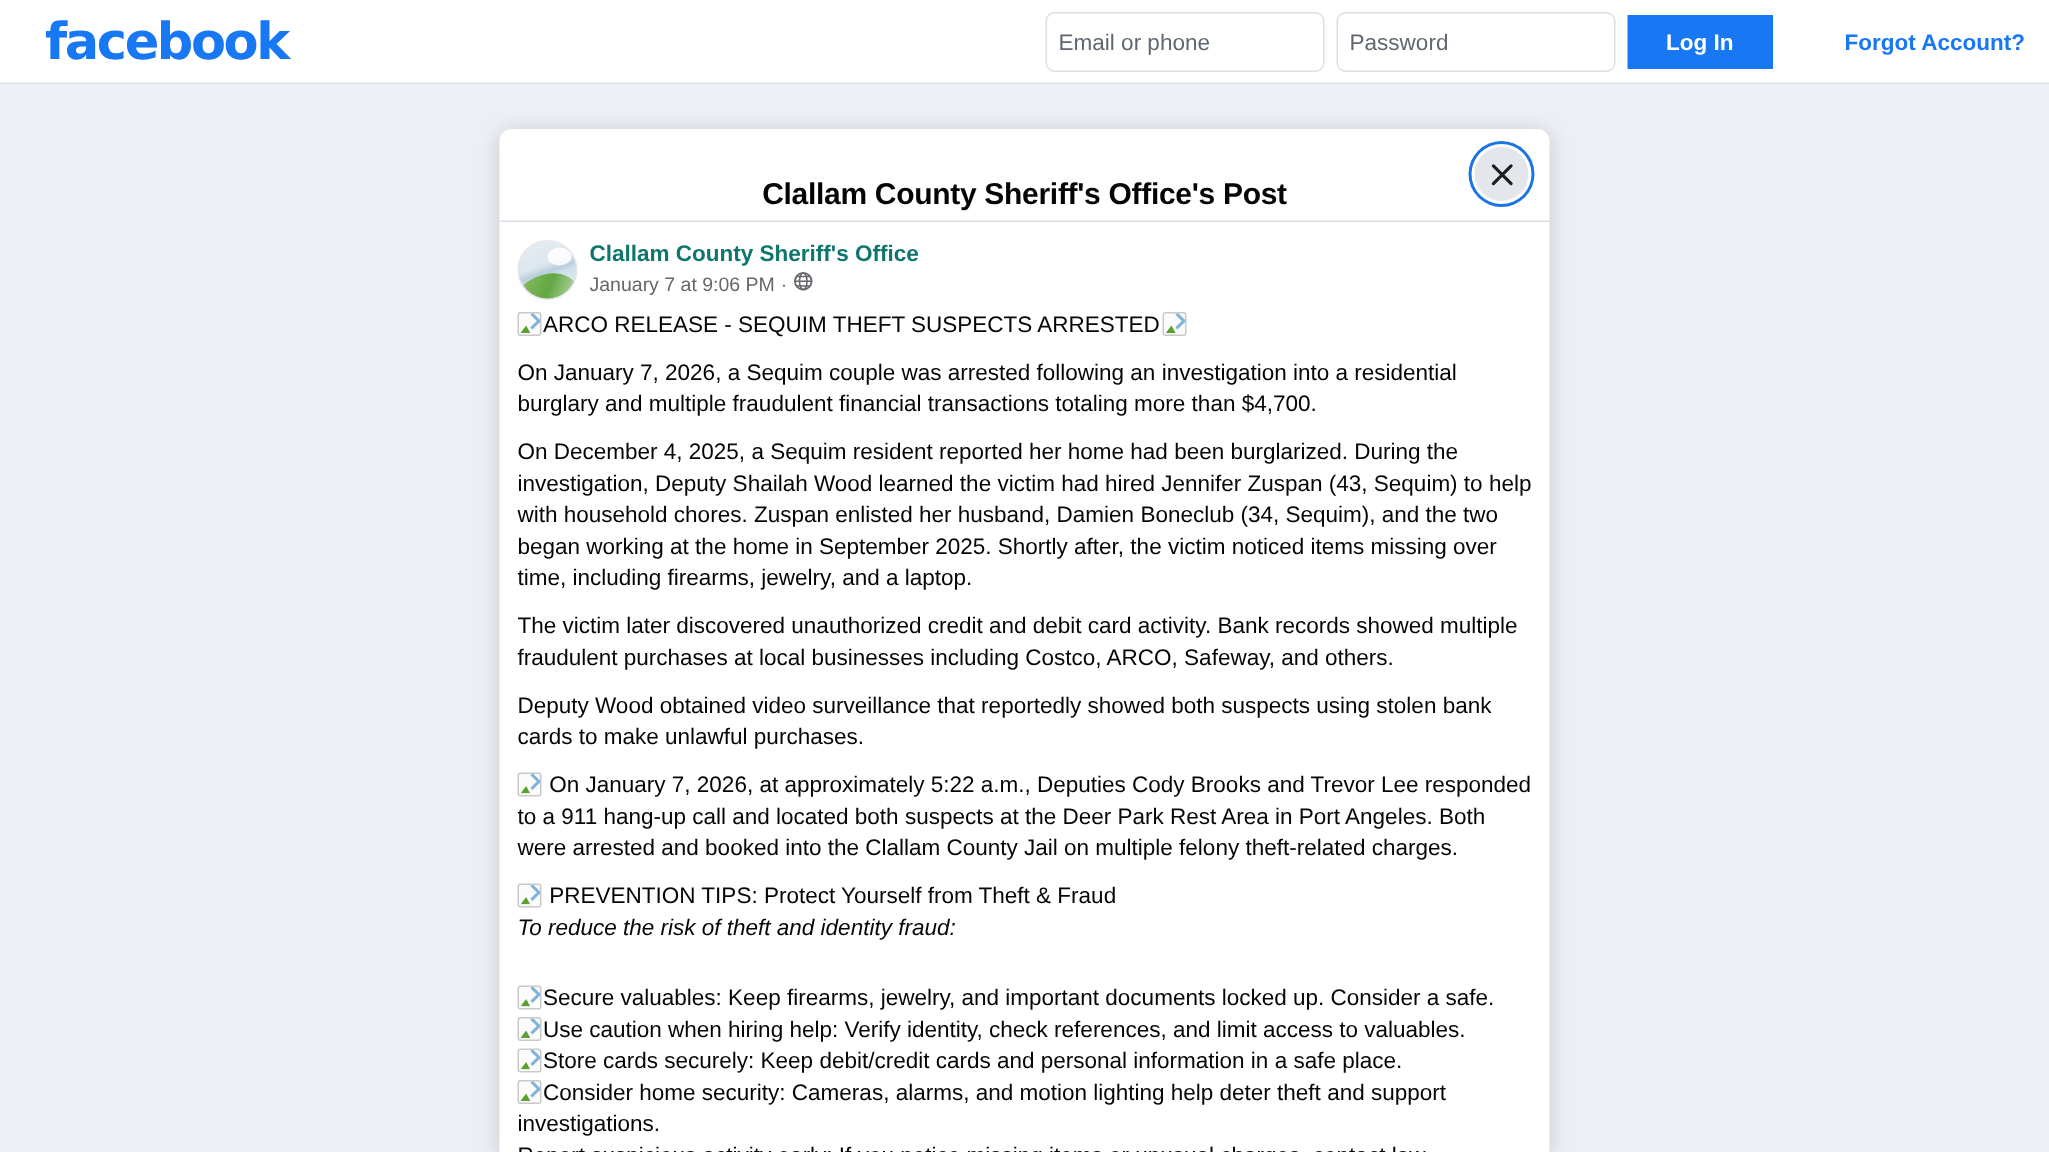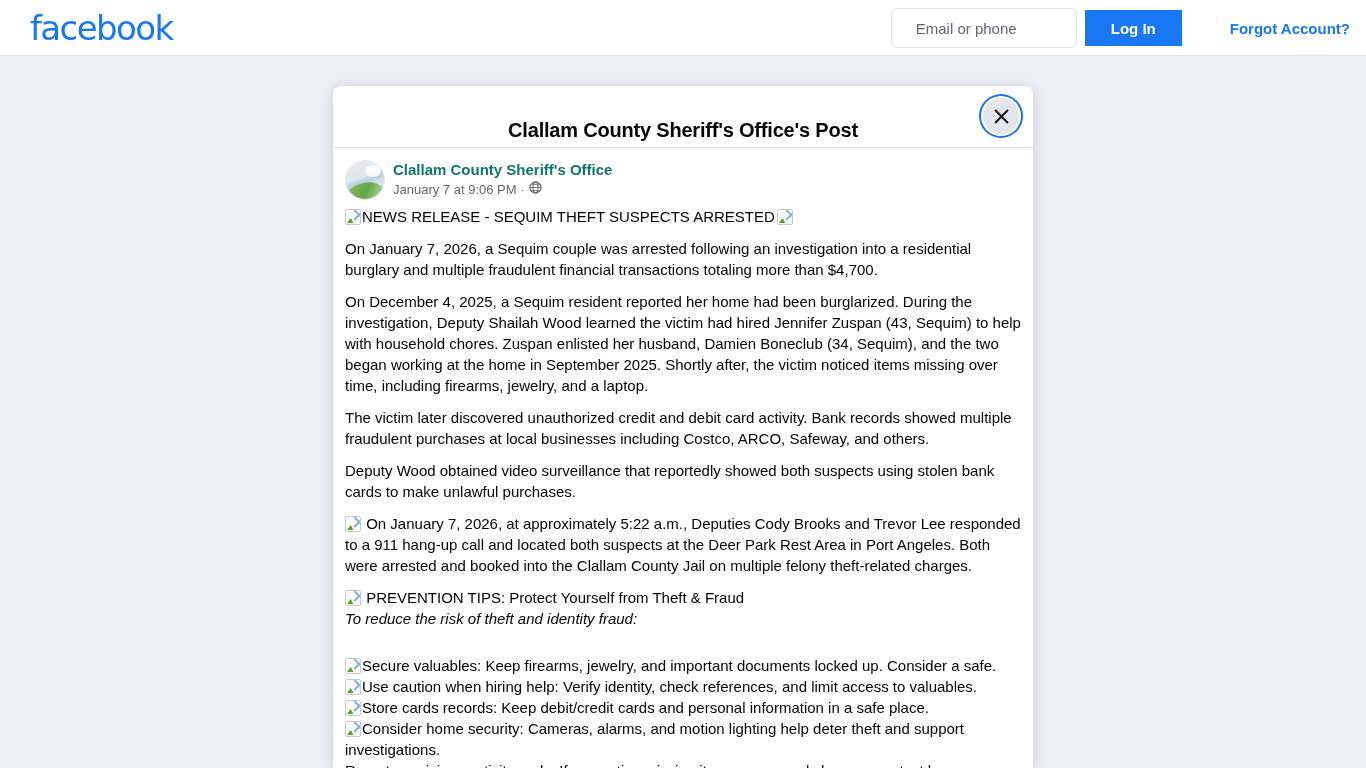--- a/index.html
+++ b/index.html
@@ -20,40 +20,40 @@
     border-bottom: 1px solid #dddfe2;
     display: flex;
     align-items: center;
   }
   .fb-logo {
     position: absolute;
     left: 30px;
     top: 11px;
     font-size: 34px;
     line-height: 34px;
-    font-weight: normal;
+    font-weight: bold;
     color: #1877f2;
     letter-spacing: -1.6px;
     font-family: "DejaVu Sans", sans-serif;
     user-select: none;
   }
   .login-area {
     position: absolute;
     right: 6px;
     top: 8px;
     display: flex;
     align-items: center;
     gap: 8px;
   }
   .login-input {
     width: 186px;
     height: 40px;
     border: 1px solid #dddfe2;
     border-radius: 6px;
-    padding: 0 24px;
+    padding: 0 8px;
     font-size: 15px;
     color: #1c1e21;
     background: #ffffff;
     outline: none;
     font-family: "Liberation Sans", sans-serif;
   }
   .login-input::placeholder { color: #606770; opacity: 1; }
   .login-btn {
     height: 36px;
     min-width: 68px;
@@ -229,20 +229,21 @@
 
   .globe-icon { display: inline-block; vertical-align: -2px; }
 </style>
 </head>
 <body>
 
 <div class="topbar">
   <div class="fb-logo">facebook</div>
   <div class="login-area">
     <input class="login-input" type="text" placeholder="Email or phone" style="">
+    <input class="login-input" type="password" placeholder="Password" style="">
     <button class="login-btn">Log In</button>
     <a class="forgot-link" href="#">Forgot Account?</a>
   </div>
 </div>
 
 <div class="page-body">
 
   <div class="modal">
 
     <div class="modal-header">
@@ -272,21 +273,21 @@
                 <path d="M1.2 7 H12.8 M2.3 3.6 H11.7 M2.3 10.4 H11.7" stroke="#65676b" stroke-width="1"></path>
               </svg>
             </span>
           </div>
         </div>
       </div>
 
       <div class="post-body">
 
         <p class="tight">
-          <span class="brokenimg"></span><span>NEWS RELEASE - SEQUIM THEFT SUSPECTS ARRESTED</span><span class="brokenimg trail"></span>
+          <span class="brokenimg"></span><span>ARCO RELEASE - SEQUIM THEFT SUSPECTS ARRESTED</span><span class="brokenimg trail"></span>
         </p>
         <p style="margin:0 0 11px 0;"></p>
 
         <p>On January 7, 2026, a Sequim couple was arrested following an investigation into a residential burglary and multiple fraudulent financial transactions totaling more than $4,700.</p>
         <p>On December 4, 2025, a Sequim resident reported her home had been burglarized. During the investigation, Deputy Shailah Wood learned the victim had hired Jennifer Zuspan (43, Sequim) to help with household chores. Zuspan enlisted her husband, Damien Boneclub (34, Sequim), and the two began working at the home in September 2025. Shortly after, the victim noticed items missing over time, including firearms, jewelry, and a laptop.</p>
         <p>The victim later discovered unauthorized credit and debit card activity. Bank records showed multiple fraudulent purchases at local businesses including Costco, ARCO, Safeway, and others.</p>
         <p>Deputy Wood obtained video surveillance that reportedly showed both suspects using stolen bank cards to make unlawful purchases.</p>
 
         <p>
           <span class="brokenimg"></span>
@@ -299,21 +300,21 @@
         </p>
         <p class="tips-gap">To reduce the risk of theft and identity fraud:</p>
 
         <p class="tight">
           <span class="brokenimg"></span><span>Secure valuables: Keep firearms, jewelry, and important documents locked up. Consider a safe.</span>
         </p>
         <p class="tight">
           <span class="brokenimg"></span><span>Use caution when hiring help: Verify identity, check references, and limit access to valuables.</span>
         </p>
         <p class="tight">
-          <span class="brokenimg"></span><span>Store cards records: Keep debit/credit cards and personal information in a safe place.</span>
+          <span class="brokenimg"></span><span>Store cards securely: Keep debit/credit cards and personal information in a safe place.</span>
         </p>
         <p class="tight">
           <span class="brokenimg"></span><span>Consider home security: Cameras, alarms, and motion lighting help deter theft and support investigations.</span>
         </p>
         <p class="tight">
           <span>Report suspicious activity early: If you notice missing items or unusual charges, contact law enforcement and your bank immediately.</span>
         </p>
 
       </div>
     </div>

